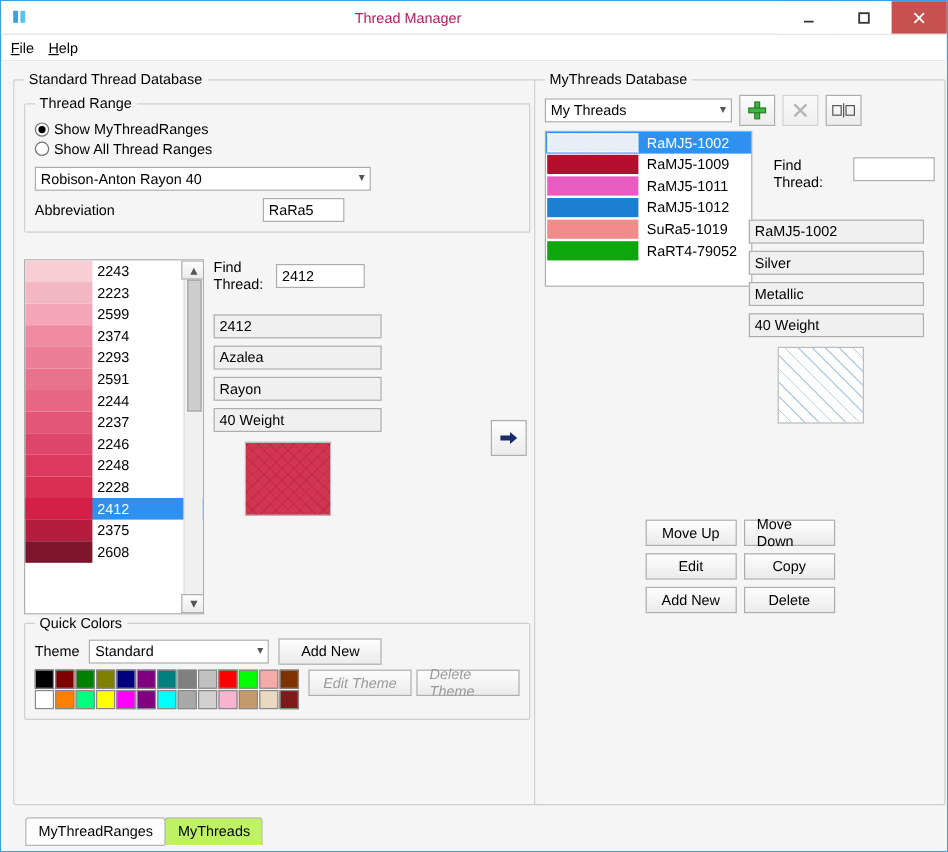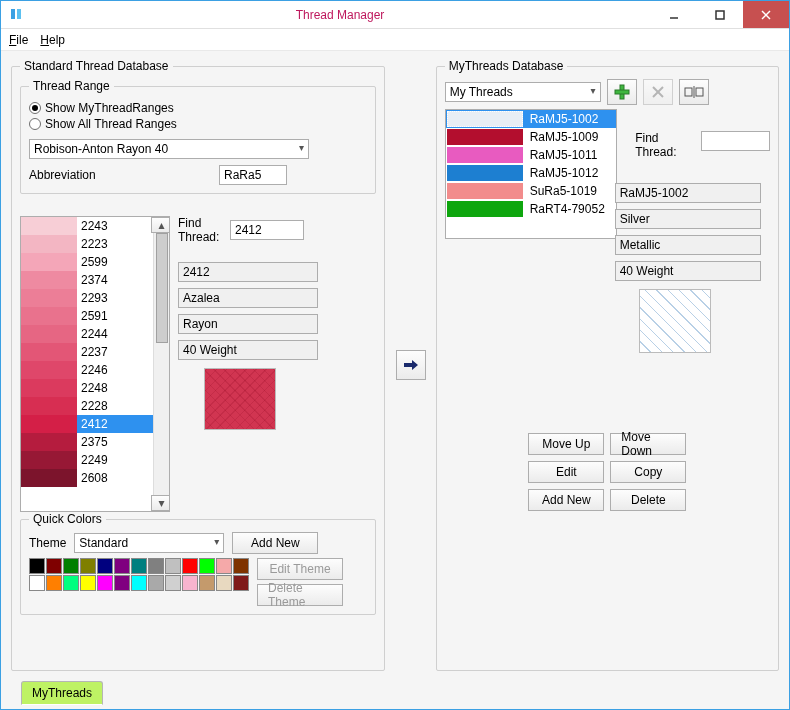--- a/index.html
+++ b/index.html
@@ -183,24 +183,20 @@
                   </div>
                   <div class="trow sel">
                     <div class="swatch" style="background: rgb(212, 31, 71);"></div>
                     <div class="tnum">2412</div>
                   </div>
                   <div class="trow">
                     <div class="swatch" style="background: rgb(181, 28, 62);"></div>
                     <div class="tnum">2375</div>
                   </div>
                   <div class="trow">
-                    <div class="swatch" style="background: rgb(151, 24, 53);"></div>
-                    <div class="tnum">2249</div>
-                  </div>
-                  <div class="trow">
                     <div class="swatch" style="background: rgb(124, 20, 44);"></div>
                     <div class="tnum">2608</div>
                   </div>
                 </div>
               <div class="scrollbar">
                 <div class="btn">▴</div>
                 <div class="track">
                     <div class="thumb" id="thumb" style="top: 0px; height: 110px;"></div>
                   </div>
                 <div class="btn">▾</div>
@@ -263,21 +259,21 @@
                   <div class="pc" style="background: rgb(255, 0, 255);"></div>
                   <div class="pc" style="background: rgb(128, 0, 128);"></div>
                   <div class="pc" style="background: rgb(0, 255, 255);"></div>
                   <div class="pc" style="background: rgb(169, 169, 169);"></div>
                   <div class="pc" style="background: rgb(208, 208, 208);"></div>
                   <div class="pc" style="background: rgb(247, 180, 207);"></div>
                   <div class="pc" style="background: rgb(196, 154, 108);"></div>
                   <div class="pc" style="background: rgb(232, 217, 192);"></div>
                   <div class="pc" style="background: rgb(127, 26, 26);"></div>
                 </div>
-              <div style="display:flex; flex-direction:column; gap:4px; margin-top:4px;">
+              <div style="display:flex; flex-direction:row; gap:4px; margin-top:4px;font-style:italic;">
                 <span class="btn disabled" style="width:86px;">
                     <span>Edit Theme</span>
                   </span>
                 <span class="btn disabled" style="width:86px;">
                     <span>Delete Theme</span>
                   </span>
               </div>
             </div>
           </fieldset>
 
@@ -393,16 +389,17 @@
             <span class="btn">
                 <span>Delete</span>
               </span>
           </div>
 
         </fieldset>
       </div>
     </div>
 
     <div class="tabs">
+      <div class="tab"><span>MyThreadRanges</span></div>
       <div class="tab active"><span>MyThreads</span></div>
     </div>
   </div>
 </div>
 
 </body></html>

